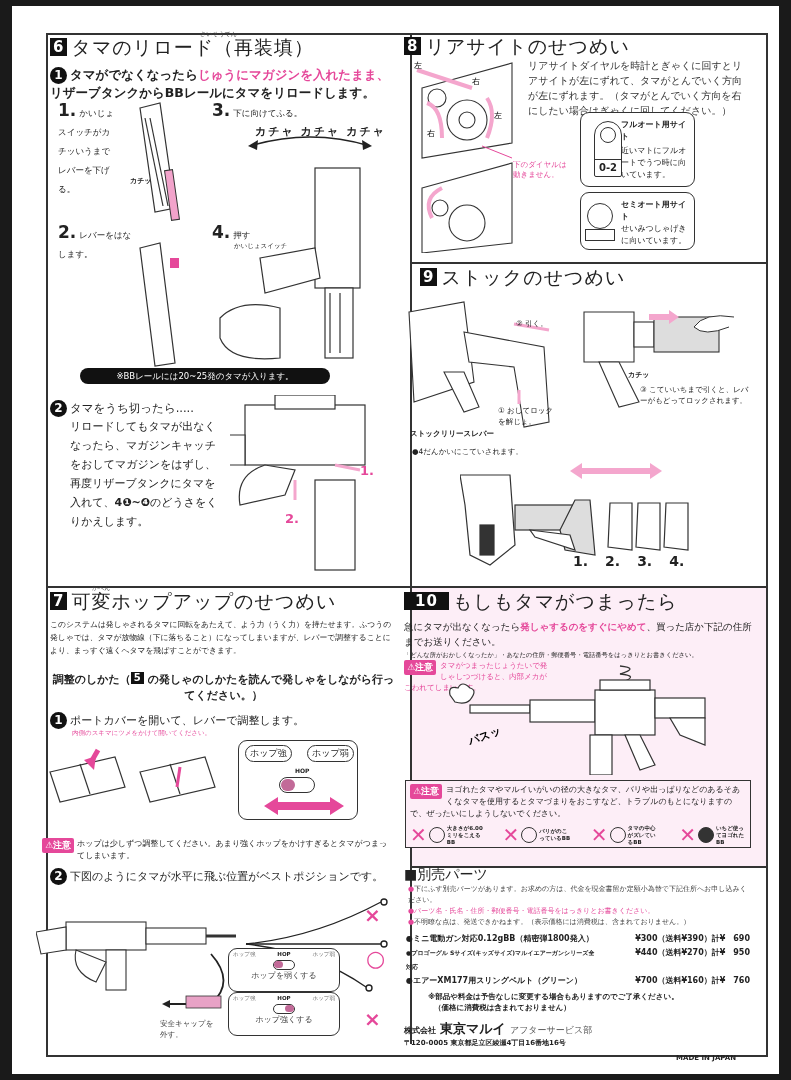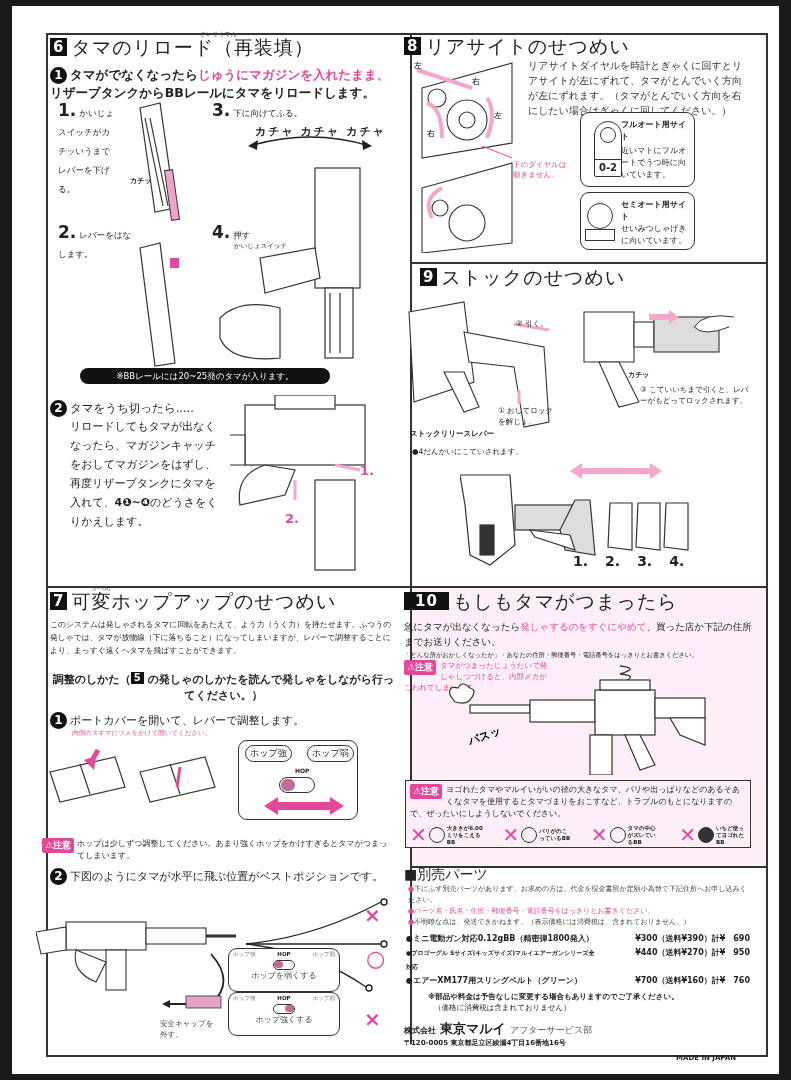--- a/index.html
+++ b/index.html
@@ -283,21 +283,21 @@
 </svg>
 <div class="sec" style="left:573px;top:553px;display:flex;gap:17px;font-size:14px;font-weight:bold">
   <span>1.</span>
   <span>2.</span>
   <span>3.</span>
   <span>4.</span>
 </div>
 
 <div class="sec" style="left:404px;top:589px;width:350px">
   <div class="stitle"><span class="num" style="padding:0 11px">10</span><span>もしもタマがつまったら</span></div>
-  <div style="font-size:9.5px;line-height:15px;margin-top:4px"><span>急にタマが出なくなったら</span><span class="pink" style="font-weight:normal">発しゃするのをすぐにやめて</span><span>、買った店か下記の住所までお送りください。</span></div>
+  <div style="font-size:9.5px;line-height:15px;margin-top:4px"><span>急にタマが出なくなったら</span><span class="pink" style="font-weight:bold">発しゃするのをすぐにやめて</span><span>、買った店か下記の住所までお送りください。</span></div>
   <div style="font-size:6.3px;line-height:12px;white-space:nowrap">「どんな所がおかしくなったか」・あなたの住所・郵便番号・電話番号をはっきりとお書きください。</div>
 </div>
 <div class="sec" style="left:404px;top:660px;width:150px">
   <span class="warn" style="float:left;margin-right:4px">⚠注意</span>
   <span class="t8 pink" style="display:block;line-height:11px">タマがつまったじょうたいで発しゃしつづけると、内部メカがこわれてしまいます。</span>
 </div>
 <svg class="art" style="left:440px;top:660px" width="300" height="115">
   <path d="M180 6 Q200 8 180 14 Q200 16 182 22 Q198 25 184 30" stroke="#333" fill="none" stroke-width="1.3"></path>
   <path d="M10 35 Q8 25 18 28 Q22 20 30 28 Q38 30 30 40 Q25 45 15 42 Z" stroke="#333" fill="#fff" stroke-width="1.2"></path>
   <g stroke="#333" fill="#fff" stroke-width="1.2">
@@ -356,17 +356,17 @@
     <div class="price-row" style="font-size:7px">
         <span class="n" style="font-size:6px">●プロゴーグル Sサイズ(キッズサイズ)マルイエアーガンシリーズ全対応</span>
         <span class="p" style="font-size:8px">¥440（送料¥270）計¥　950</span>
       </div>
     <div class="price-row">
         <span class="n">●エアーXM177用スリングベルト（グリーン）</span>
         <span class="p">¥700（送料¥160）計¥　760</span>
       </div>
   </div>
   <div style="font-size:7.5px;line-height:11px;font-weight:bold;padding-left:24px;margin-top:3px">※部品や料金は予告なしに変更する場合もありますのでご了承ください。</div>
-  <div style="font-size:7.5px;line-height:11px;font-weight:normal;padding-left:30px">（価格に消費税は含まれておりません）</div>
+  <div style="font-size:7.5px;line-height:11px;font-weight:bold;padding-left:30px">（価格に消費税は含まれておりません）</div>
   <div style="margin-top:5px;white-space:nowrap"><span style="font-size:8px;font-weight:bold">株式会社</span><span style="font-size:13px;font-weight:bold;margin:0 4px">東京マルイ</span><span style="font-size:9px;color:#555">アフターサービス部</span></div>
   <div style="font-size:7px;font-weight:bold;padding-right:10px">〒120-0005 東京都足立区綾瀬4丁目16番地16号</div>
 </div>
 <div class="sec" style="left:676px;top:1054px;font-size:7px;font-weight:bold">MADE IN JAPAN</div>
 
 </body></html>

